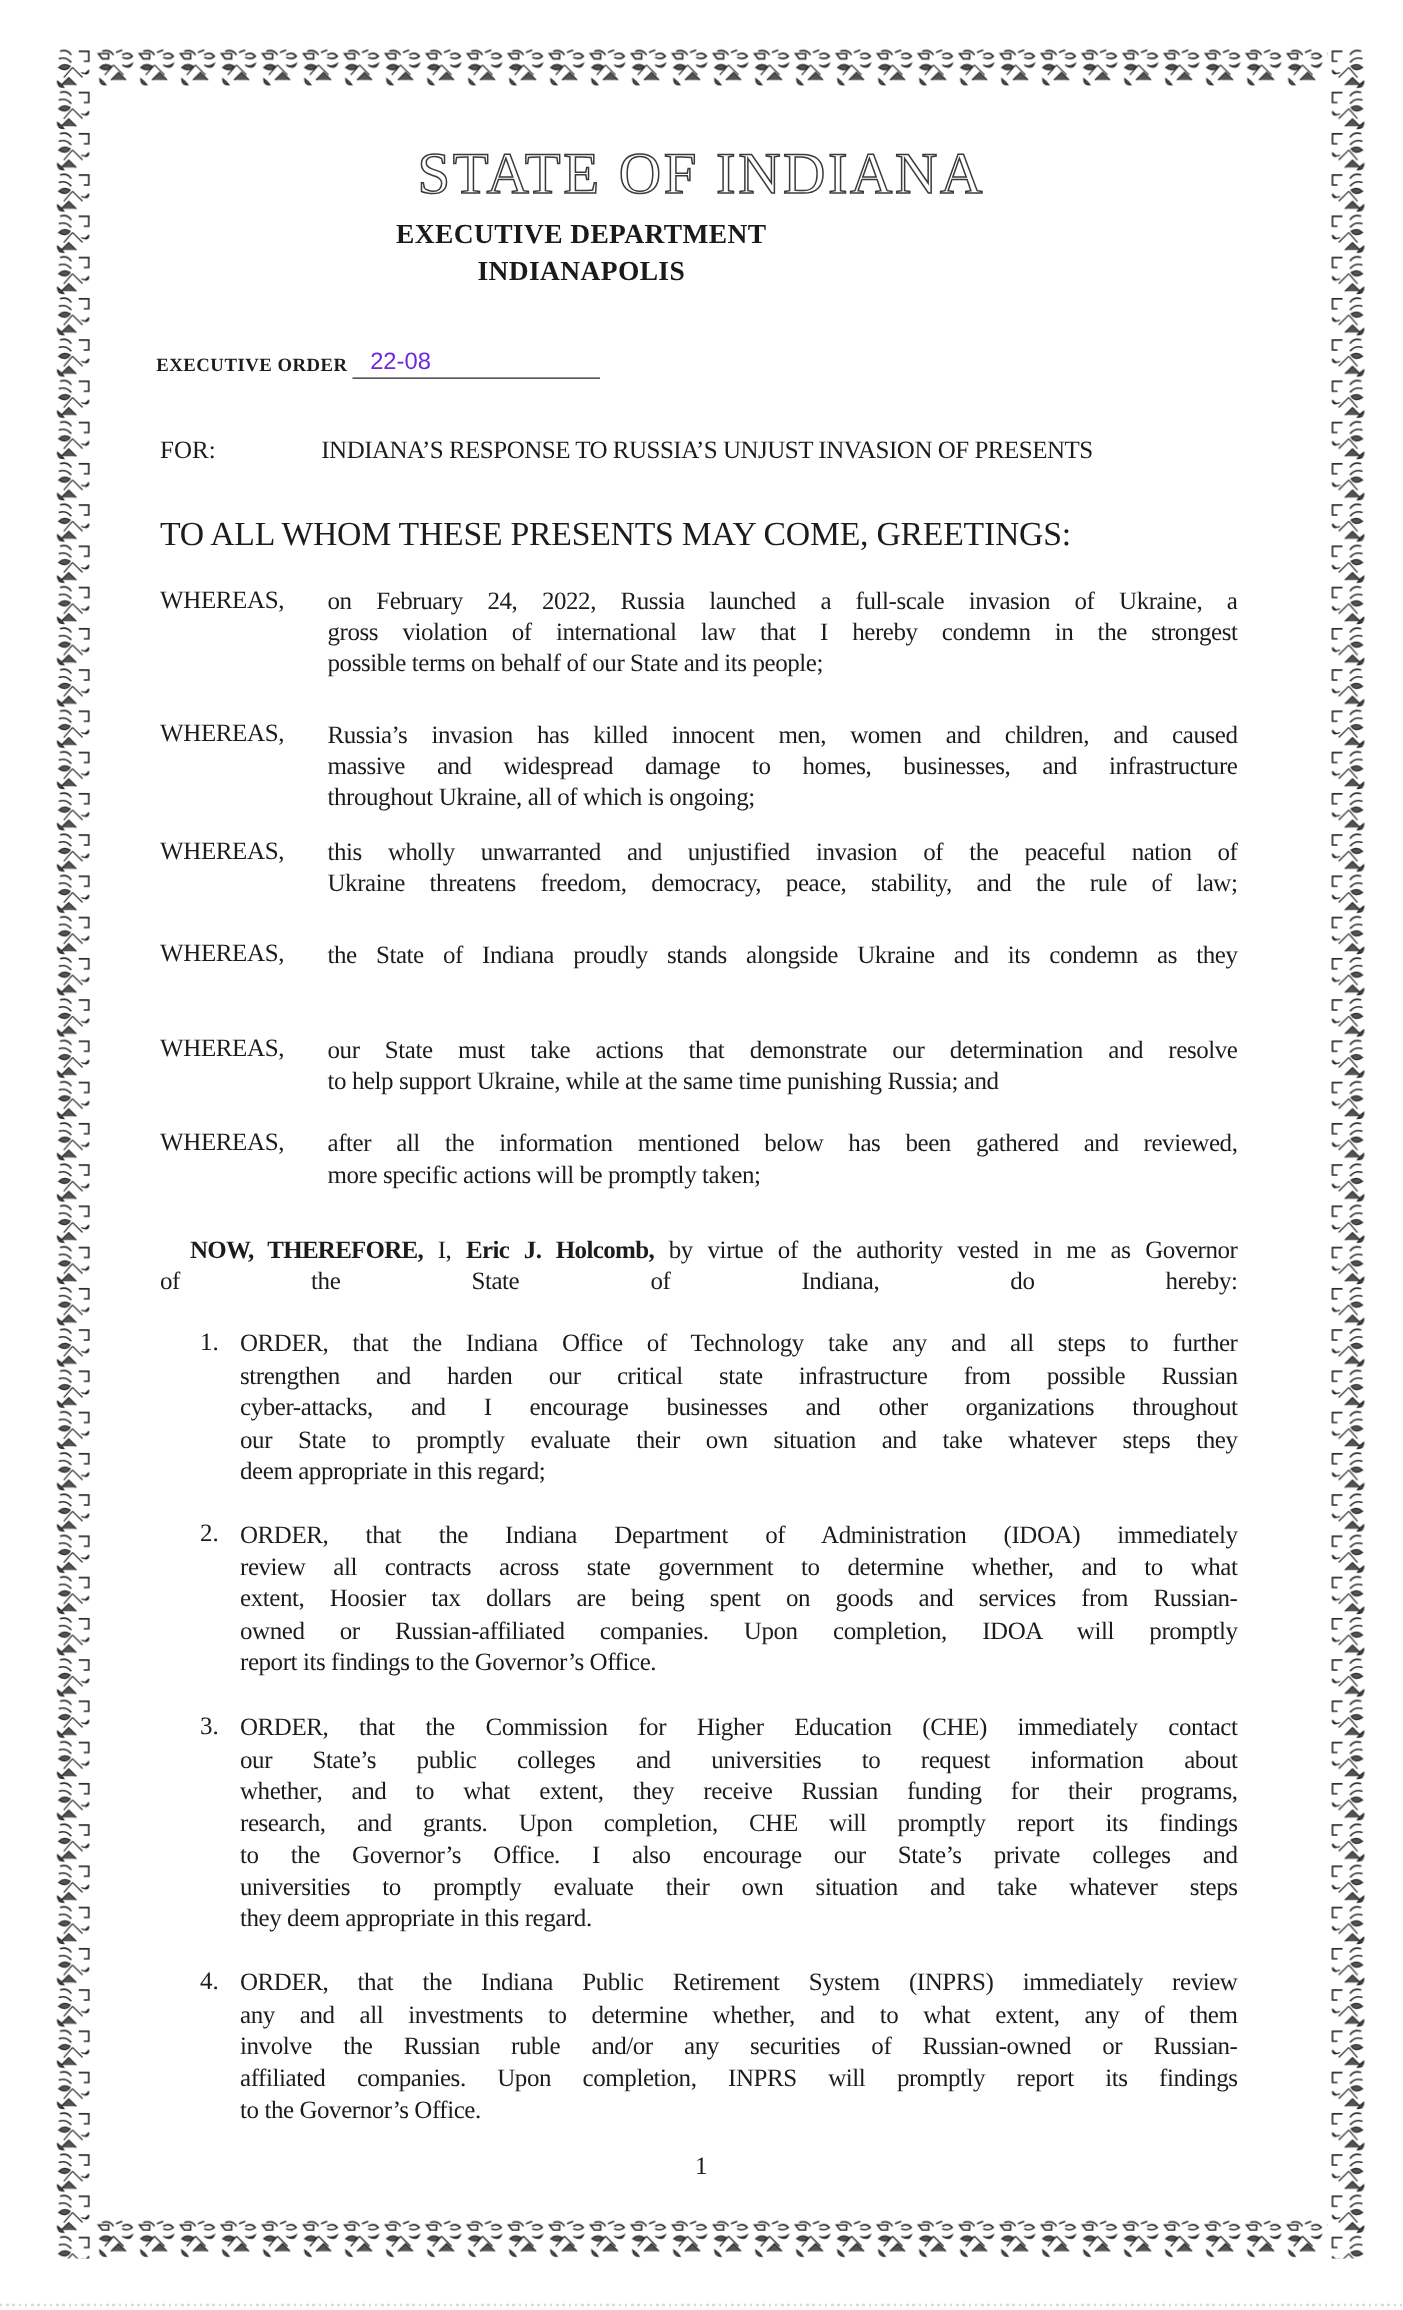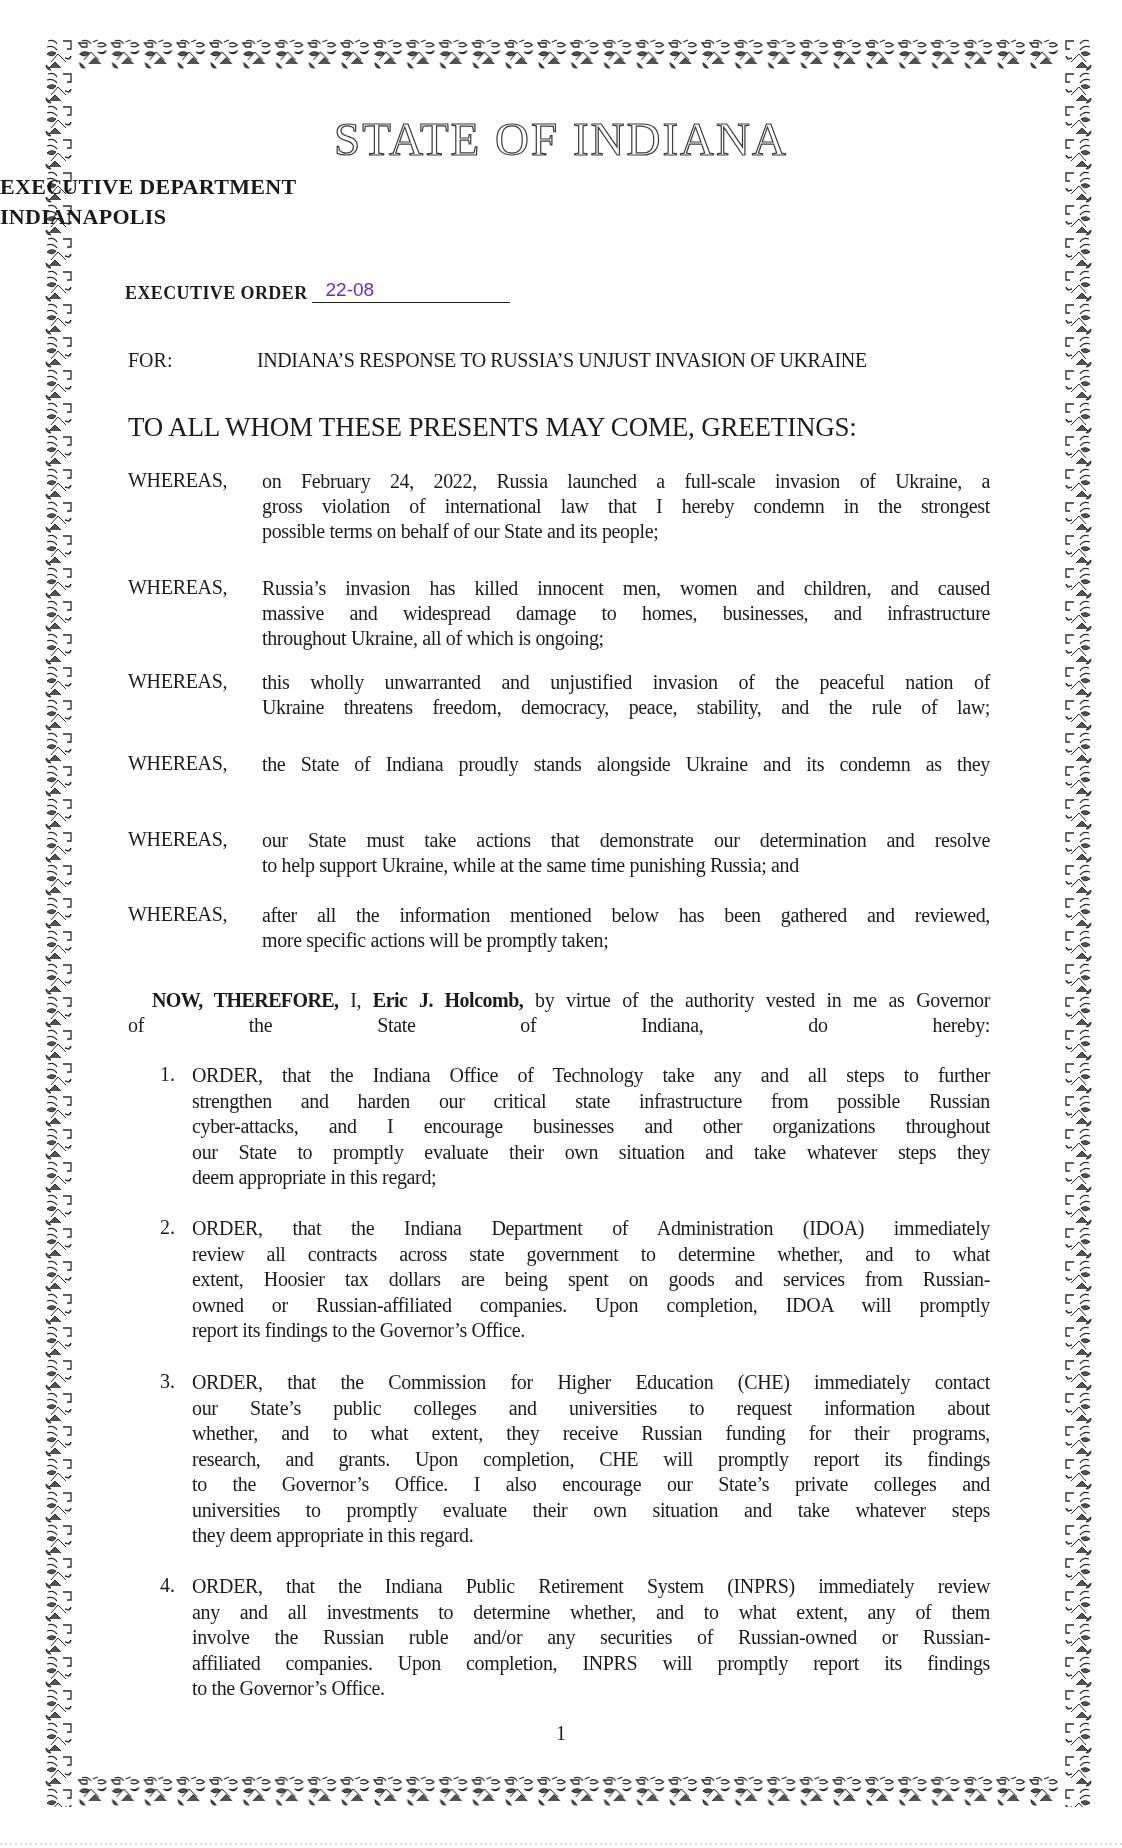--- a/index.html
+++ b/index.html
@@ -14,27 +14,27 @@
   .border-right  { left: 1062px; top: 38px; width: 32px;   height: 1769px; }
   .border svg { display: block; width: 100%; height: 100%; }
 
   .scanline { position: absolute; left: 0; top: 1843px; width: 1122px; height: 2px;
               background: repeating-linear-gradient(90deg, #c9c9c9 0 2px, transparent 2px 5px); opacity: .7; }
 
   
   .title { position: absolute; left: 0; width: 1122px; top: 112px; text-align: center;
            font-size: 47px; letter-spacing: 2px; color: #fff;
            -webkit-text-stroke: 1.2px #3a3a3a; font-family: "Liberation Serif", serif; font-weight: normal; }
-  .subtitle { position: absolute; left: 0; width: 930px; 
+  .subtitle { position: absolute; left: 0; width: 930px; text-align: center;
               font-size: 22px; font-weight: bold; letter-spacing: 0.3px; color: #1a1a1a; }
   .sub1 { top: 174px; }
   .sub2 { top: 204px; }
 
   .eo-row { position: absolute; left: 125px; top: 278px; display: flex; align-items: flex-end; }
-  .eo-label { font-size: 18px; font-weight: bold; letter-spacing: 0.4px; font-variant: small-caps; line-height: 20px; }
+  .eo-label { font-size: 15px; font-weight: bold; letter-spacing: 0.4px; font-variant: small-caps; line-height: 20px; }
   .eo-blank { margin-left: 4px; width: 198px; border-bottom: 1.5px solid #222; height: 24px; position: relative; }
   .eo-number { position: absolute; left: 14px; bottom: 1px; font-family: "Liberation Sans", sans-serif; font-size: 19px; color: #6d28d9; }
 
   .for-row { position: absolute; top: 349px; left: 128px; font-size: 20px; }
   .for-label { position: absolute; left: 0; top: 0; }
   .for-text { position: absolute; left: 129px; top: 0; white-space: nowrap; letter-spacing: -0.4px; }
 
   .greeting { position: absolute; left: 128px; top: 412px; font-size: 27px; white-space: nowrap; letter-spacing: -0.2px; }
 
   .whereas { position: absolute; left: 128px; width: 862px; font-size: 20px; }
@@ -111,21 +111,21 @@
 
 <div class="eo-row">
   <span class="eo-label">EXECUTIVE ORDER</span>
   <span class="eo-blank">
     <span class="eo-number">22-08</span>
   </span>
 </div>
 
 <div class="for-row">
   <span class="for-label">FOR:</span>
-  <span class="for-text">INDIANA’S RESPONSE TO RUSSIA’S UNJUST INVASION OF UKRAINE</span>
+  <span class="for-text">INDIANA’S RESPONSE TO RUSSIA’S UNJUST INVASION OF PRESENTS</span>
 </div>
 
 <div class="greeting">TO ALL WHOM THESE PRESENTS MAY COME, GREETINGS:</div>
 
 <div class="whereas" style="top:469px">
   <span class="label">WHEREAS,</span>
   <div class="body">
     <span class="line">on February 24, 2022, Russia launched a full-scale invasion of Ukraine, a</span>
     <span class="line">gross violation of international law that I hereby condemn in the strongest</span>
     <span class="line last">possible terms on behalf of our State and its people;</span>

